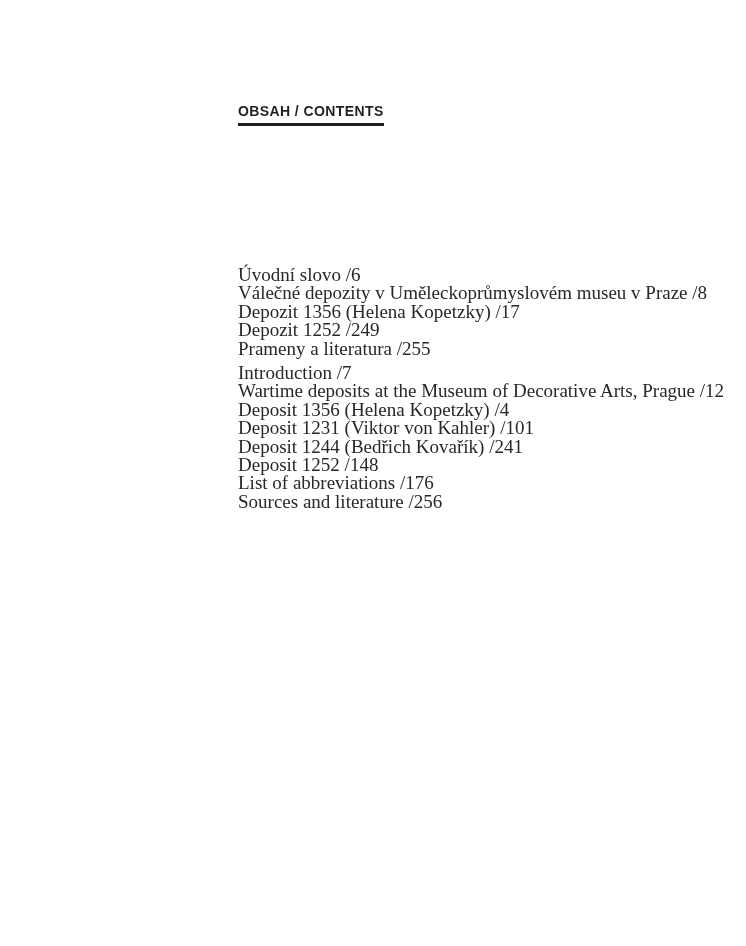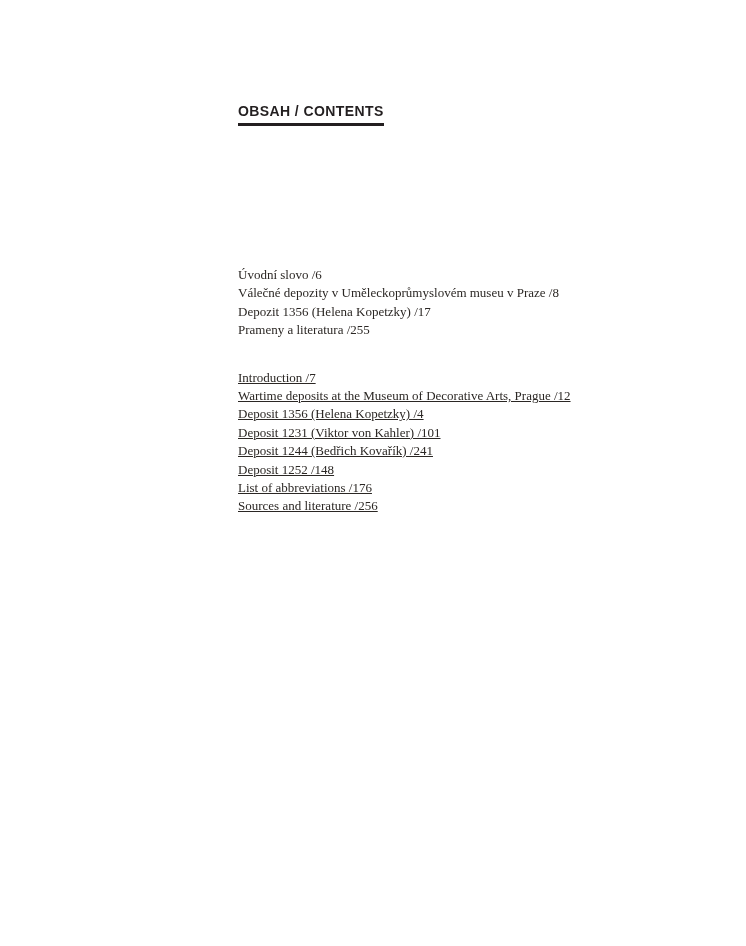--- a/index.html
+++ b/index.html
@@ -27,43 +27,43 @@
     letter-spacing: 0.4px;
     color: #231f20;
     padding-bottom: 4px;
     border-bottom: 3.3px solid #231f20;
     white-space: nowrap;
   }
   .toc {
     position: absolute;
     left: 238px;
     top: 266px;
-    font-size: 13px;
+    font-size: 19px;
     line-height: 18.4px;
     color: #2b2724;
   }
   .toc-section + .toc-section {
-    margin-top: 29px;
-    text-decoration: underline;
+    margin-top: 6px;
   }
   .toc-line {
     white-space: nowrap;
   }
 </style>
 </head>
 <body>
 
 <div class="page">
   <h1 class="heading">OBSAH / CONTENTS</h1>
 
   <div class="toc">
     <div class="toc-section" id="section-czech">
         <div class="toc-line">Úvodní slovo /6</div>
         <div class="toc-line">Válečné depozity v Uměleckoprůmyslovém museu v Praze /8</div>
         <div class="toc-line">Depozit 1356 (Helena Kopetzky) /17</div>
+        <div class="toc-line">Depozit 1252 /249</div>
         <div class="toc-line">Prameny a literatura /255</div>
       </div>
     <div class="toc-section" id="section-english">
         <div class="toc-line">Introduction /7</div>
         <div class="toc-line">Wartime deposits at the Museum of Decorative Arts, Prague /12</div>
         <div class="toc-line">Deposit 1356 (Helena Kopetzky) /4</div>
         <div class="toc-line">Deposit 1231 (Viktor von Kahler) /101</div>
         <div class="toc-line">Deposit 1244 (Bedřich Kovařík) /241</div>
         <div class="toc-line">Deposit 1252 /148</div>
         <div class="toc-line">List of abbreviations /176</div>

